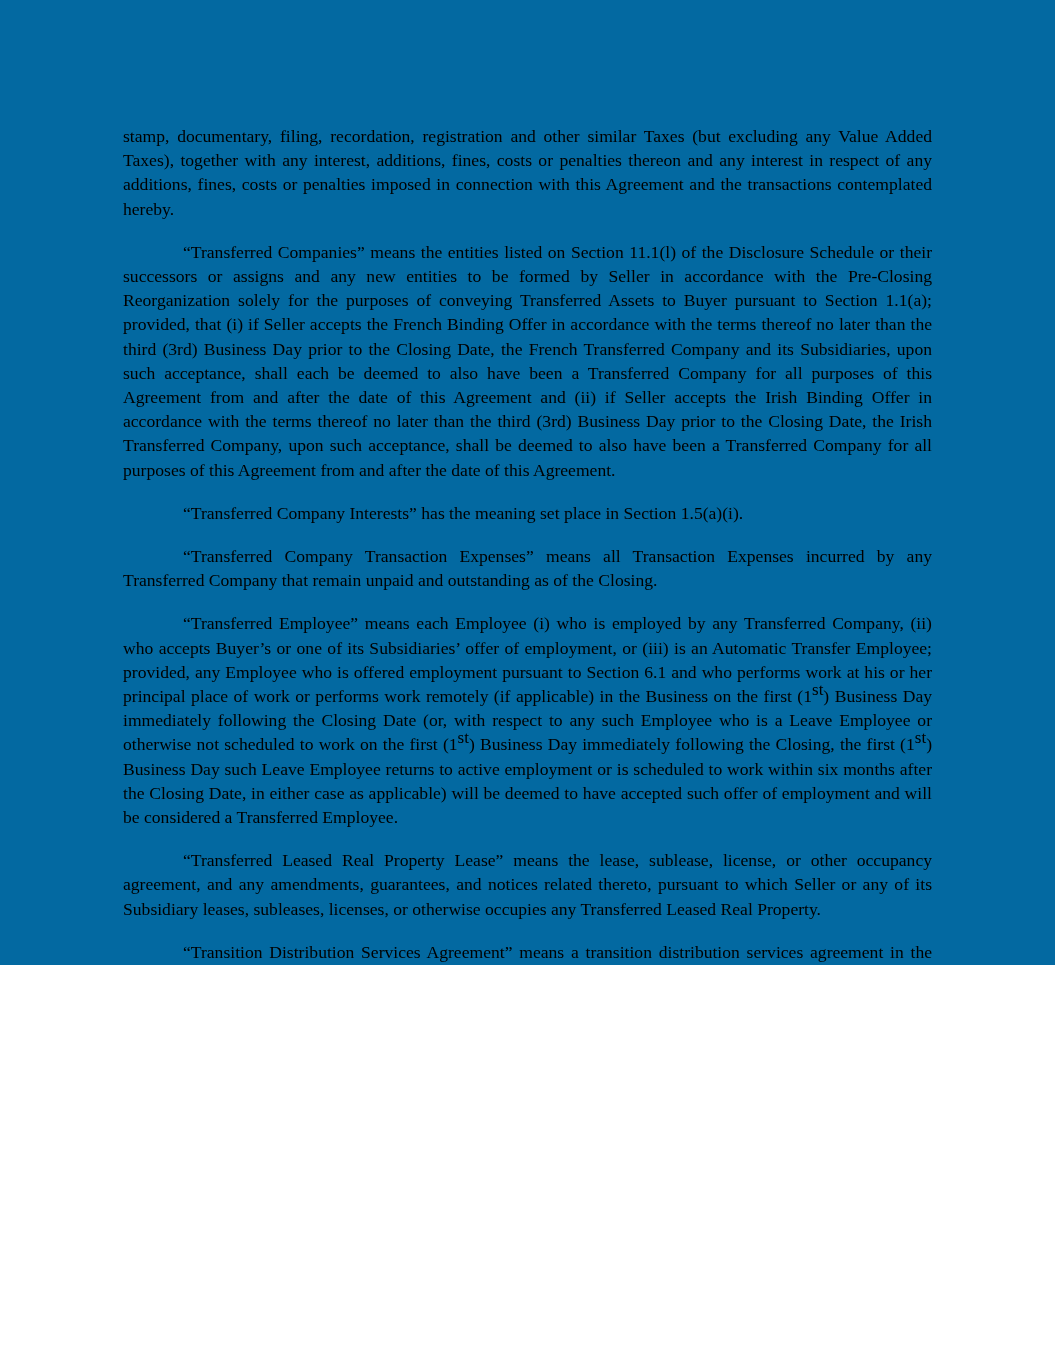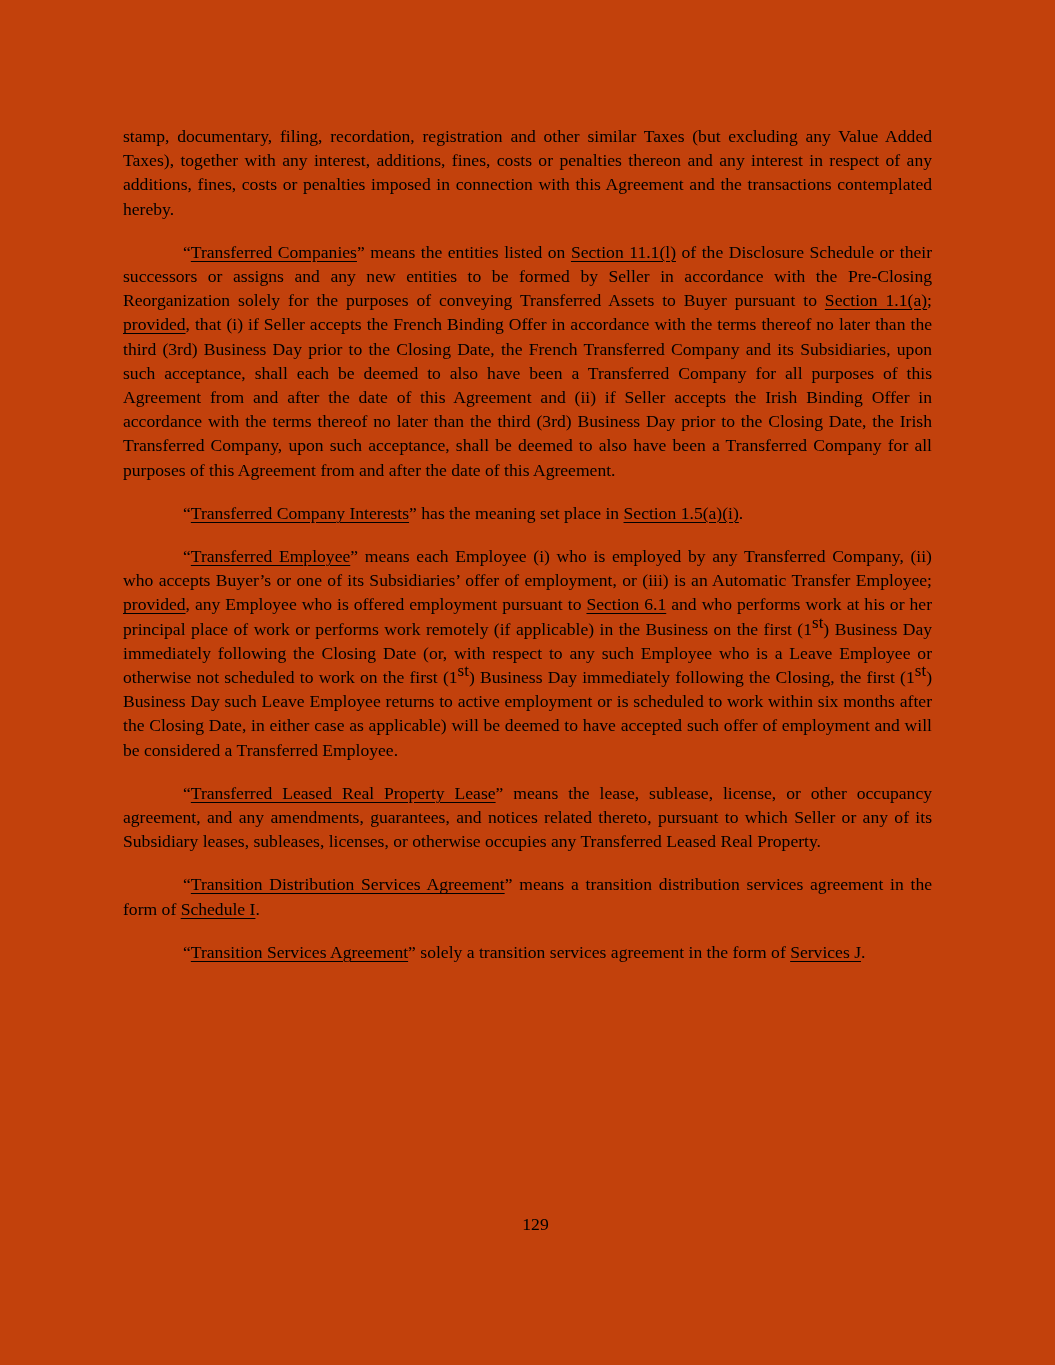--- a/index.html
+++ b/index.html
@@ -3,22 +3,22 @@
 <meta charset="utf-8">
 <style>
   html, body {
     margin: 0;
     padding: 0;
     background: #ffffff;
   }
   .page {
     position: relative;
     width: 1055px;
-    height: 1365px;
-    background: #c2410c;
+    height: 965px;
+    background: #0369a1;
     color: #000000;
     font-family: "Liberation Serif", "DejaVu Serif", serif;
     overflow: hidden;
   }
   .content {
     position: absolute;
     left: 123px;
     top: 124px;
     width: 809px;
   }
@@ -26,21 +26,20 @@
     margin: 0 0 19px 0;
     font-size: 17.6px;
     line-height: 24.2px;
     text-align: justify;
     text-justify: inter-word;
   }
   p.para.indent {
     text-indent: 60px;
   }
   .ul {
-    text-decoration: underline;
     text-underline-offset: 3px;
     text-decoration-thickness: 1px;
   }
   sup {
     font-size: 17px;
     line-height: 0;
     vertical-align: super;
   }
   .page-number {
     position: absolute;
@@ -54,19 +53,20 @@
   }
 </style>
 </head>
 <body>
 
 <div class="page">
   <div class="content">
       <p class="para"><span>stamp, documentary, filing, recordation, registration and other similar Taxes (but excluding any Value Added Taxes), together with any interest, additions, fines, costs or penalties thereon and any interest in respect of any additions, fines, costs or penalties imposed in connection with this Agreement and the transactions contemplated hereby.</span></p>
       <p class="para indent"><span>“</span><span class="ul">Transferred Companies</span><span>” means the entities listed on </span><span class="ul">Section 11.1(l)</span><span> of the Disclosure Schedule or their successors or assigns and any new entities to be formed by Seller in accordance with the Pre-Closing Reorganization solely for the purposes of conveying Transferred Assets to Buyer pursuant to </span><span class="ul">Section 1.1(a)</span><span>; </span><span class="ul">provided</span><span>, that (i) if Seller accepts the French Binding Offer in accordance with the terms thereof no later than the third (3rd) Business Day prior to the Closing Date, the French Transferred Company and its Subsidiaries, upon such acceptance, shall each be deemed to also have been a Transferred Company for all purposes of this Agreement from and after the date of this Agreement and (ii) if Seller accepts the Irish Binding Offer in accordance with the terms thereof no later than the third (3rd) Business Day prior to the Closing Date, the Irish Transferred Company, upon such acceptance, shall be deemed to also have been a Transferred Company for all purposes of this Agreement from and after the date of this Agreement.</span></p>
       <p class="para indent"><span>“</span><span class="ul">Transferred Company Interests</span><span>” has the meaning set place in </span><span class="ul">Section 1.5(a)(i)</span><span>.</span></p>
+      <p class="para indent"><span>“</span><span class="ul">Transferred Company Transaction Expenses</span><span>” means all Transaction Expenses incurred by any Transferred Company that remain unpaid and outstanding as of the Closing.</span></p>
       <p class="para indent"><span>“</span><span class="ul">Transferred Employee</span><span>” means each Employee (i) who is employed by any Transferred Company, (ii) who accepts Buyer’s or one of its Subsidiaries’ offer of employment, or (iii) is an Automatic Transfer Employee; </span><span class="ul">provided</span><span>, any Employee who is offered employment pursuant to </span><span class="ul">Section 6.1</span><span> and who performs work at his or her principal place of work or performs work remotely (if applicable) in the Business on the first (1</span><sup>st</sup><span>) Business Day immediately following the Closing Date (or, with respect to any such Employee who is a Leave Employee or otherwise not scheduled to work on the first (1</span><sup>st</sup><span>) Business Day immediately following the Closing, the first (1</span><sup>st</sup><span>) Business Day such Leave Employee returns to active employment or is scheduled to work within six months after the Closing Date, in either case as applicable) will be deemed to have accepted such offer of employment and will be considered a Transferred Employee.</span></p>
       <p class="para indent"><span>“</span><span class="ul">Transferred Leased Real Property Lease</span><span>” means the lease, sublease, license, or other occupancy agreement, and any amendments, guarantees, and notices related thereto, pursuant to which Seller or any of its Subsidiary leases, subleases, licenses, or otherwise occupies any Transferred Leased Real Property.</span></p>
       <p class="para indent"><span>“</span><span class="ul">Transition Distribution Services Agreement</span><span>” means a transition distribution services agreement in the form of </span><span class="ul">Schedule I</span><span>.</span></p>
       <p class="para indent"><span>“</span><span class="ul">Transition Services Agreement</span><span>” solely a transition services agreement in the form of </span><span class="ul">Services J</span><span>.</span></p>
     </div>
   <div class="page-number">129</div>
 </div>
 
 </body></html>

